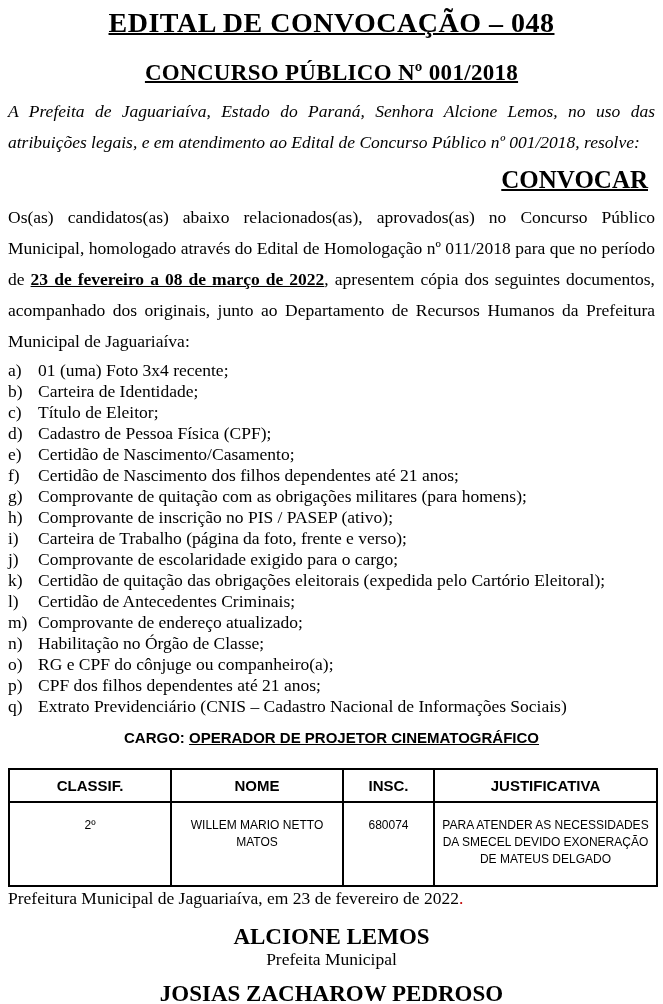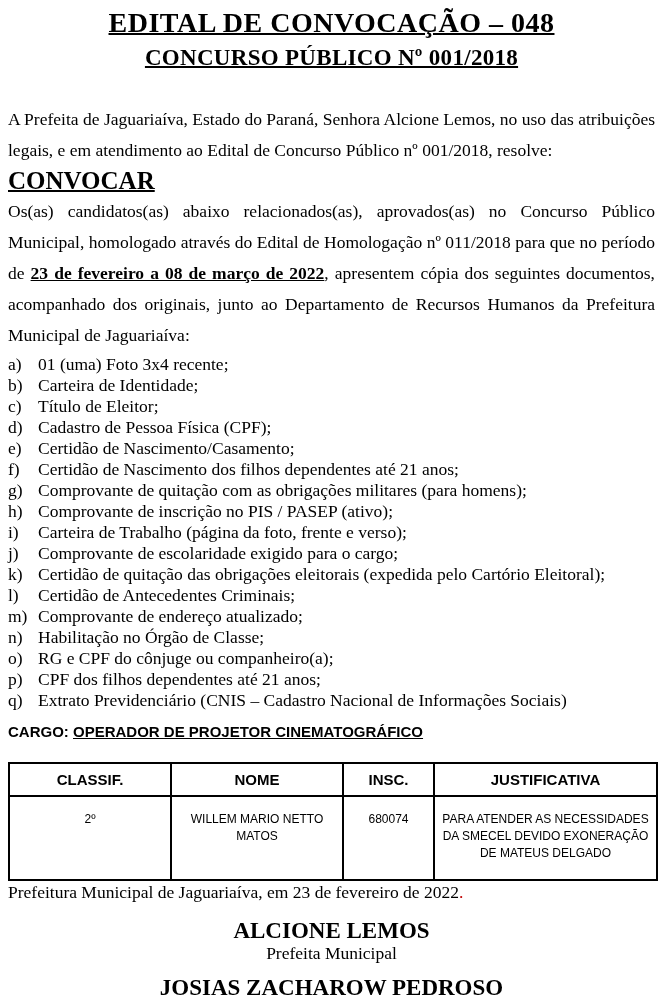--- a/index.html
+++ b/index.html
@@ -30,38 +30,38 @@
     line-height: 34px;
     letter-spacing: 0.5px;
   }
   .doc-subtitle {
     font-family: "Liberation Serif", serif;
     font-size: 23px;
     font-weight: bold;
     text-align: center;
     text-decoration: underline;
     text-decoration-thickness: 2px;
-    margin: 3px 0 0 0;
+    margin: 18px 0 0 0;
     line-height: 30px;
     letter-spacing: 0.3px;
   }
   .para {
     font-size: 17.5px;
     line-height: 31px;
     text-align: justify;
     margin: 0;
   }
-  .para-1 { margin-top: 31px; }
+  .para-1 { margin-top: 8px; font-style: italic; }
   .section-heading {
     font-size: 25px;
     font-weight: bold;
-    text-align: left;
+    text-align: right;
     text-decoration: underline;
     text-decoration-thickness: 2px;
-    margin: 0;
+    margin: 7px;
     line-height: 30px;
   }
   .highlight-bold-underline {
     font-weight: bold;
     text-decoration: underline;
   }
   .doc-list {
     margin: 3px 0 0 0;
     padding: 0;
     list-style: none;
@@ -76,20 +76,21 @@
   }
   .doc-list .item-text {
     flex: 1;
   }
   .cargo-line {
     margin-top: 11px;
     font-family: "Liberation Sans", sans-serif;
     font-size: 15px;
     font-weight: bold;
     line-height: 20px;
+    text-align: center;
   }
   .cargo-value {
     text-decoration: underline;
   }
   table.conv-table {
     margin-top: 20px;
     border-collapse: collapse;
     width: 648px;
     table-layout: fixed;
     font-family: "Liberation Sans", sans-serif;

